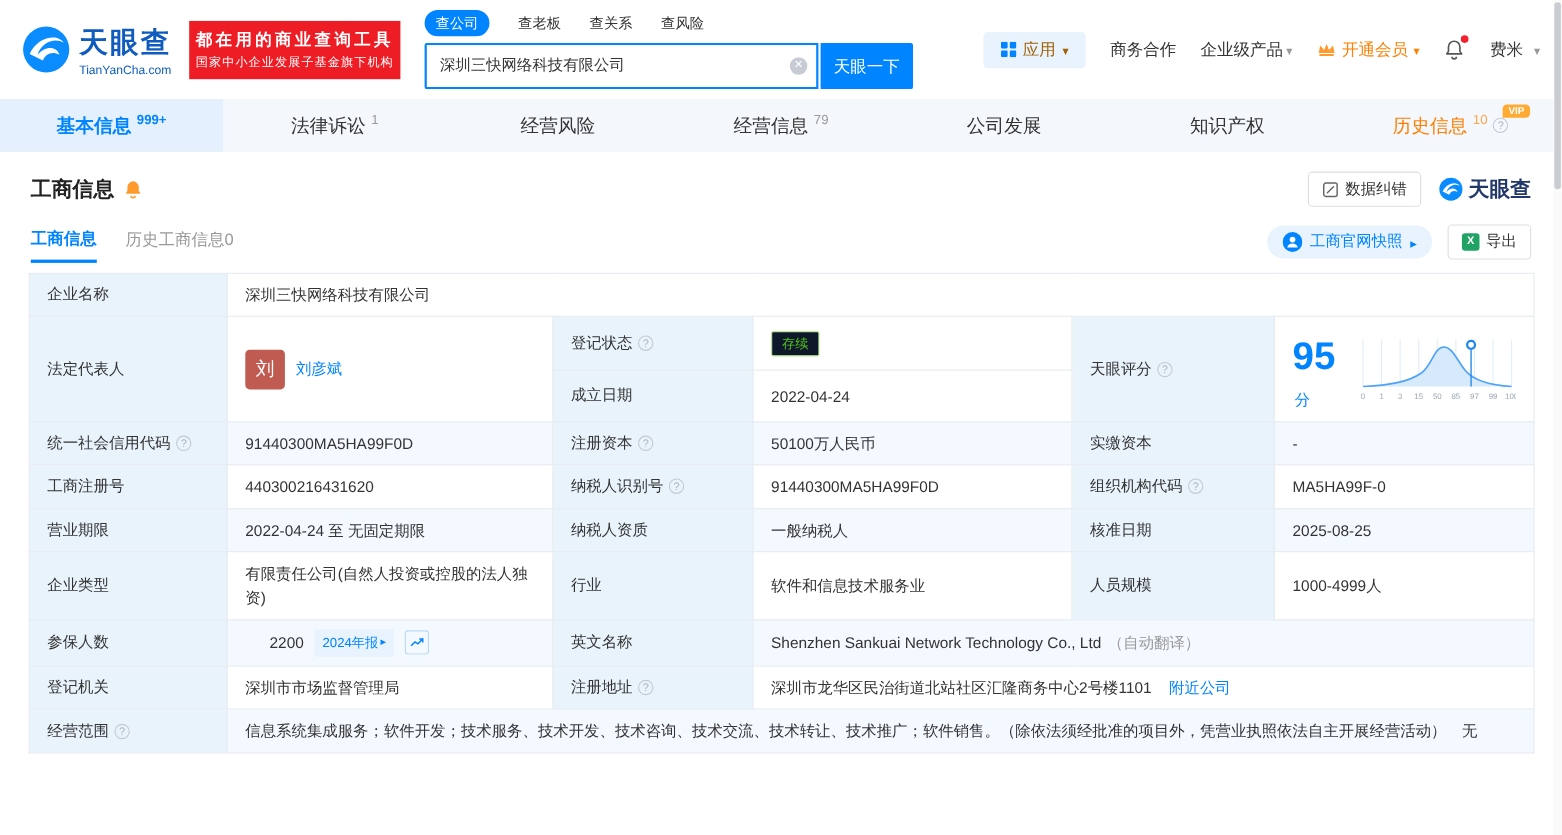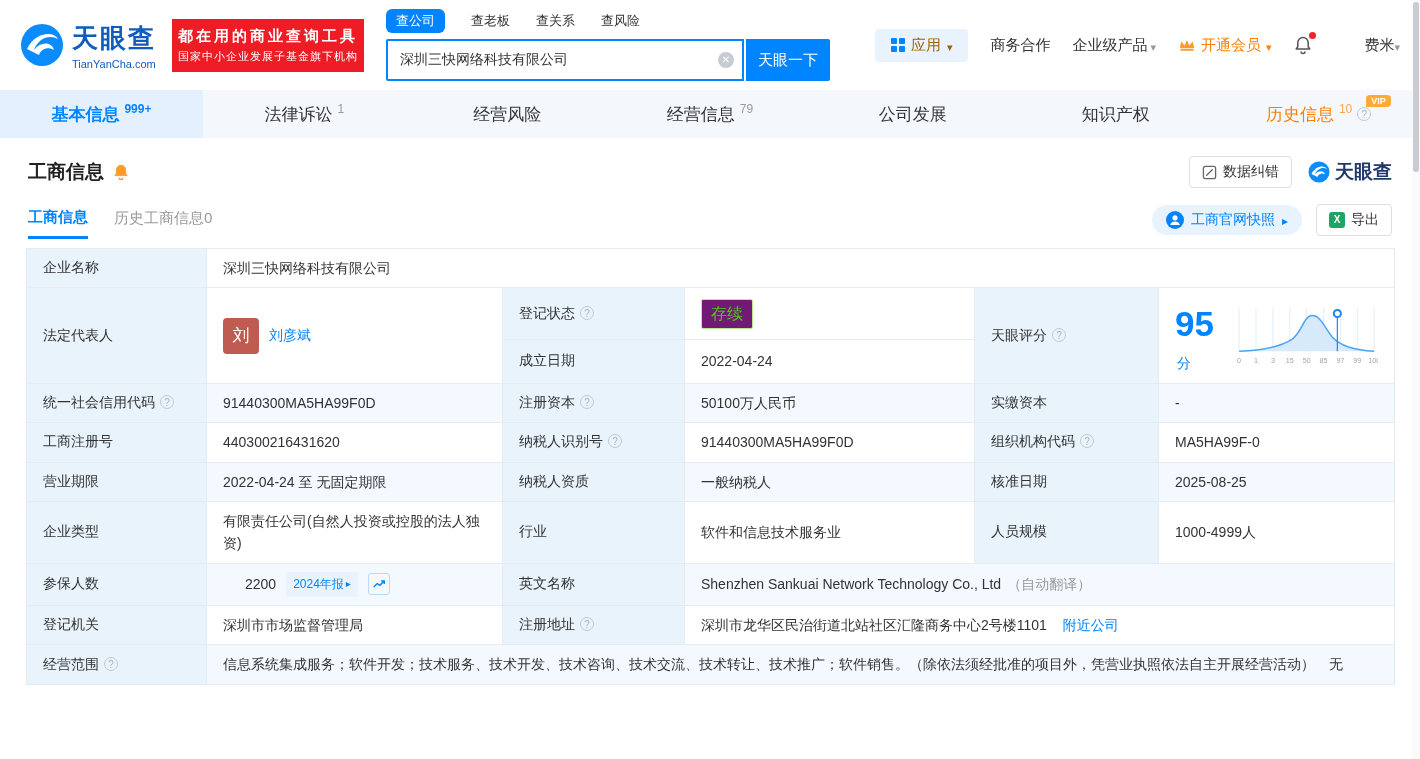--- a/index.html
+++ b/index.html
@@ -12,21 +12,21 @@
   .logo { display:flex; align-items:center; gap:8px; cursor:pointer; }
   .logo-text .cn { font-size:26px; font-weight:bold; color:#0f5cbe; letter-spacing:2px; }
   .logo-text .en { font-size:11px; color:#0f5cbe; margin-top:2px; }
   .slogan { background:#ee1c25; color:#fff; padding:8px 6px; text-align:left; }
   .slogan .l1 { font-size:15px; font-weight:bold; letter-spacing:3px; white-space:nowrap; }
   .slogan .l2 { font-size:11px; letter-spacing:1px; margin-top:3px; white-space:nowrap; }
 
   .search-area { margin-left:6px; }
   .search-tabs { display:flex; gap:26px; align-items:center; margin-bottom:6px; font-size:13px; }
   .search-tab { color:#333; cursor:pointer; padding:2px 0; }
-  .search-tab.active { background:#0084ff; color:#fff; padding:3px 10px; border-radius:6px; }
+  .search-tab.active { background:#0084ff; color:#fff; padding:3px 10px; border-radius:12px; }
   .search-row { display:flex; align-items:stretch; }
   .search-box { position:relative; }
   .search-input { width:358px; height:42px; border:2px solid #0084ff; border-radius:2px 0 0 2px;
     padding:0 34px 0 12px; font-size:14px; color:#333; outline:none;
     font-family:"Liberation Sans","DejaVu Sans",sans-serif; }
   .clear-btn { position:absolute; right:10px; top:13px; width:16px; height:16px; border-radius:50%;
     background:#c7ccd4; color:#fff; font-size:10px; line-height:16px; text-align:center; cursor:pointer; }
   .clear-btn::after { content:"✕"; }
   .search-btn { width:84px; height:42px; background:#0084ff; color:#fff; border:none; font-size:15px;
     margin-left:2px; border-radius:0 2px 2px 0; cursor:pointer;
@@ -34,21 +34,21 @@
 
   .header-right { margin-left:auto; display:flex; align-items:center; gap:22px; font-size:15px; }
   .apps-btn { display:flex; align-items:center; gap:6px; background:#e9f3fe; color:#a16207;
     padding:7px 16px; border-radius:4px; cursor:pointer; }
   .hr-link { color:#333; cursor:pointer; display:flex; align-items:center; gap:3px; }
   .vip-link { color:#ff8000; cursor:pointer; display:flex; align-items:center; gap:5px; }
   .caret::after { content:"▾"; font-size:11px; color:inherit; }
   .caret-gray::after { content:"▾"; font-size:11px; color:#999; }
   .bell-wrap { position:relative; cursor:pointer; display:flex; }
   .red-dot { position:absolute; top:-3px; right:-3px; width:7px; height:7px; border-radius:50%; background:#f5222d; }
-  .user-link { color:#333; cursor:pointer; display:flex; align-items:center; gap:0;margin-left:29px; }
+  .user-link { color:#333; cursor:pointer; display:flex; align-items:center; gap:10px; }
 
   
   .main-nav { display:flex; height:48px; background:#f4f8fc; }
   .nav-tab { flex:1; display:flex; align-items:center; justify-content:center; font-size:17px;
     color:#333; cursor:pointer; position:relative; }
   .nav-tab.active { background:#e4f0fd; color:#0084ff; font-weight:bold; }
   .nav-badge { font-size:12px; margin-left:5px; color:#999; position:relative; top:-5px; }
   .nav-tab.active .nav-badge { color:#0084ff; }
   .nav-tab.history { color:#ff7e00; }
   .nav-tab.history .nav-badge { color:#ffa54d; }
@@ -84,22 +84,22 @@
     font-size:10px; font-weight:bold; line-height:16px; text-align:center; }
   .xls-icon::after { content:"X"; }
 
   
   .info-table { width:1368px; margin:6px 26px 0; border-collapse:collapse; table-layout:fixed; }
   .info-table td { border:1px solid #e6ebf1; font-size:14px; padding:8px 16px; vertical-align:middle; }
   td.lbl { background:#e9f3fc; color:#333; }
   tr.tint td.val { background:#f3f9fe; }
   td.val { background:#fff; color:#333; line-height:1.6; }
   .link { color:#0084ff; cursor:pointer; }
-  .status-badge { display:inline-block; color:#52c41a; background:#701a75; border:1px solid #b7eb8f;
-    padding:1px 9px; border-radius:2px; font-size:16px; }
+  .status-badge { display:inline-block; color:#52c41a; background:#0f172a; border:1px solid #b7eb8f;
+    padding:1px 9px; border-radius:2px; font-size:12px; }
   .rep-cell { display:flex; align-items:center; gap:10px; }
   .avatar { width:36px; height:36px; background:#c05b52; color:#fff; border-radius:4px; font-size:17px;
     display:flex; align-items:center; justify-content:center; cursor:pointer; }
   .score-cell { display:flex; align-items:center; justify-content:space-between;gap:8px; }
   .score-num { color:#0084ff; font-size:35px; font-weight:bold; }
   .score-unit { color:#0084ff; font-size:14px; margin-left:2px; }
   .score-chart { width:152px; height:66px; }
   .ar-badge { display:inline-flex; align-items:center; background:#e8f3fe; color:#0084ff; font-size:12px;
     padding:3px 7px; border-radius:2px; margin-left:10px; cursor:pointer; }
   .ar-badge::after { content:"▸"; font-size:10px; margin-left:2px; }

